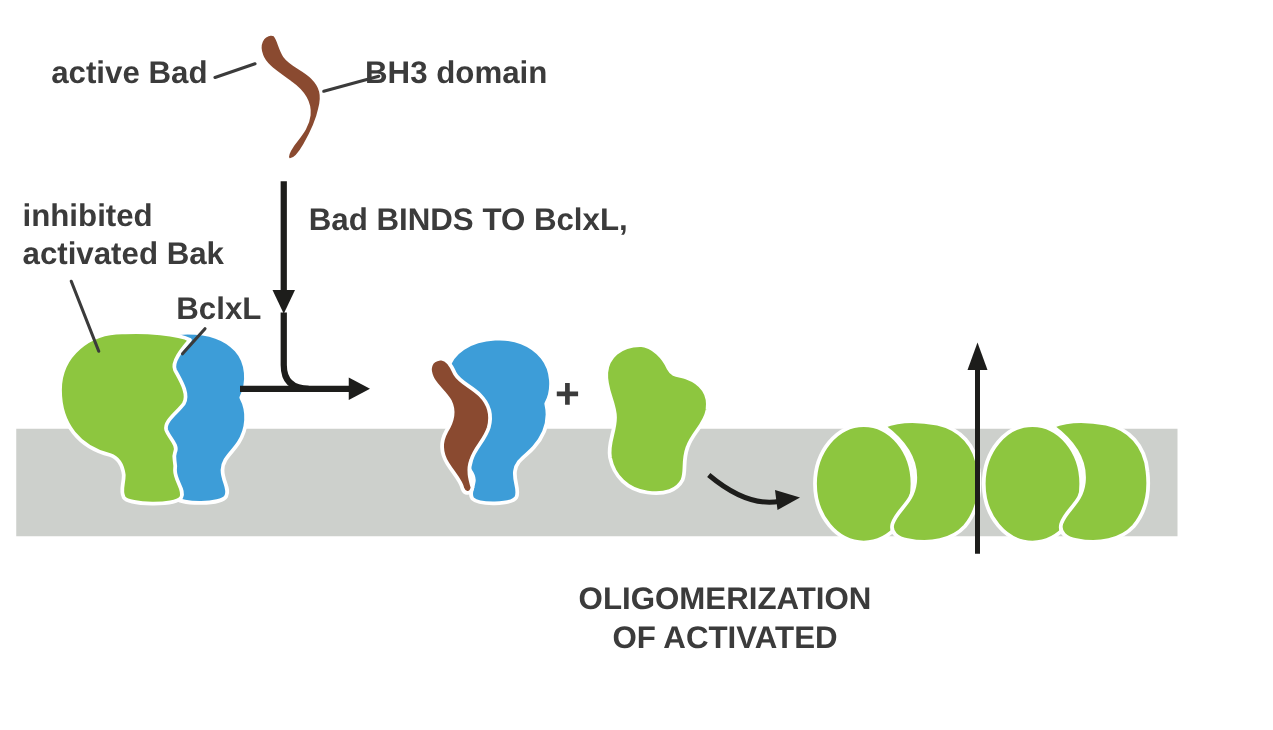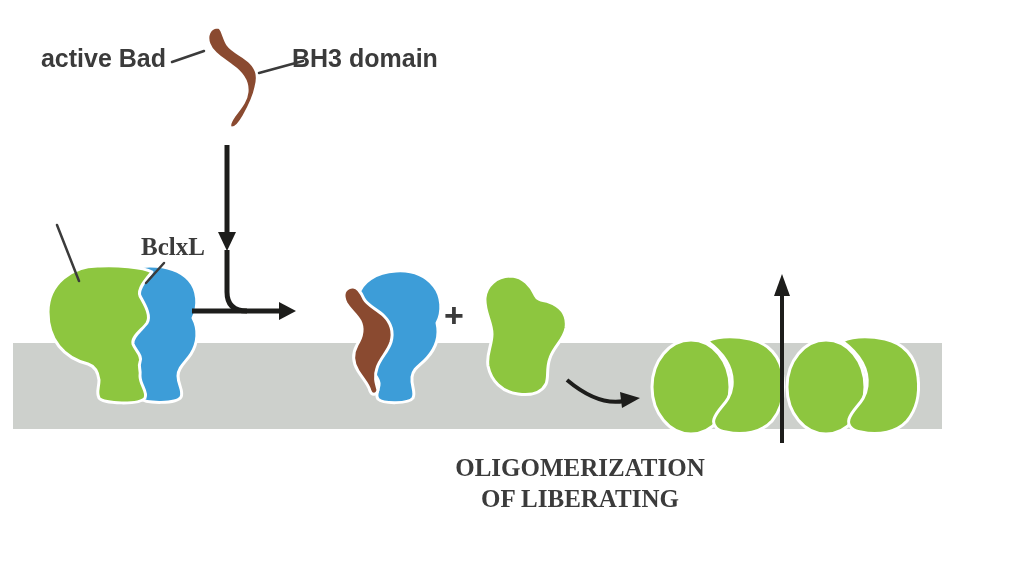--- a/index.html
+++ b/index.html
@@ -74,26 +74,31 @@
     <line class="leader" x1="172" y1="62" x2="204" y2="51"></line>
     <line class="leader" x1="259" y1="73" x2="303" y2="61"></line>
     <line class="leader" x1="57" y1="225" x2="79" y2="281"></line>
     <line class="leader" x1="164" y1="263" x2="146" y2="283"></line>
   </svg>
 
   <div class="label right" style="left:10px;top:44px;width:156px;">active Bad</div>
 
   <div class="label" style="left:292px;top:44px;">BH3 domain</div>
 
+  <div class="label" style="left:18px;top:158px;line-height:30px;">
+    <div>inhibited</div>
+    <div>activated Bak</div>
+  </div>
 
-  <div class="label" style="left:141px;top:233px;font-family:Liberation Serif, serif;">BclxL</div>
+  <div class="label" style="left:141px;top:233px;">BclxL</div>
 
   <div class="label" style="left:247px;top:162px;">
+    <div>Bad BINDS TO BclxL,</div>
   </div>
 
   <div class="label" id="plus-sign" style="left:444px;top:298px;">+</div>
 
-  <div class="label center" id="momp-label" style="left:420px;top:452px;width:320px;font-family:Liberation Serif, serif;">
+  <div class="label center" id="momp-label" style="left:420px;top:464px;width:320px;">
     <div>OLIGOMERIZATION</div>
-    <div>OF LIBERATING</div>
+    <div>OF ACTIVATED</div>
   </div>
 
 </div>
 
 </body></html>

